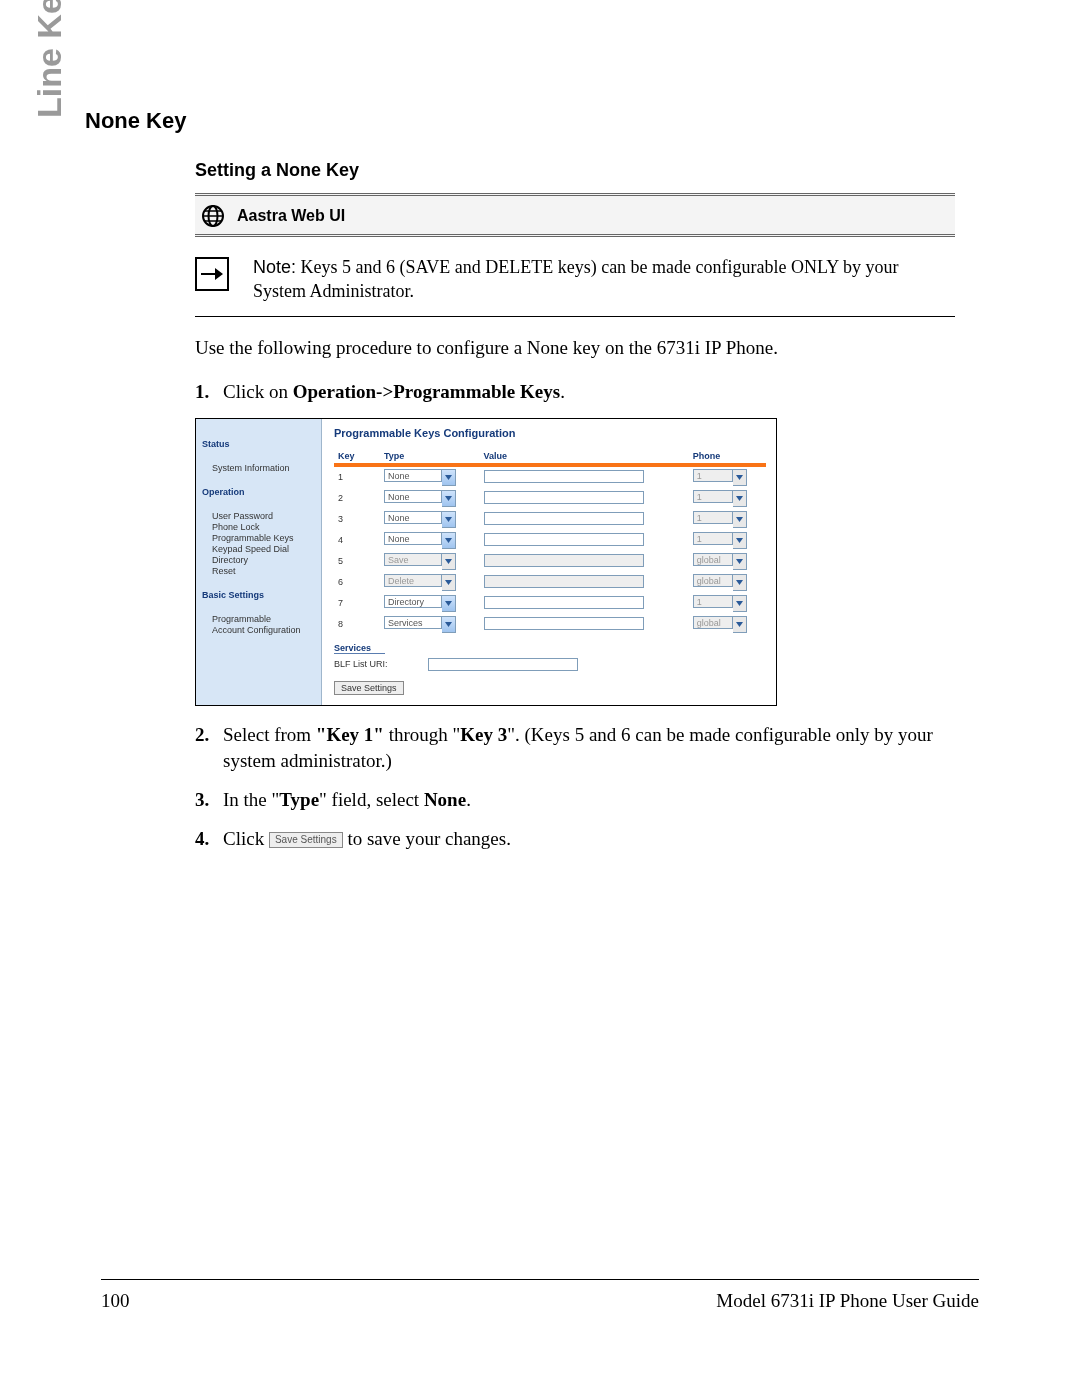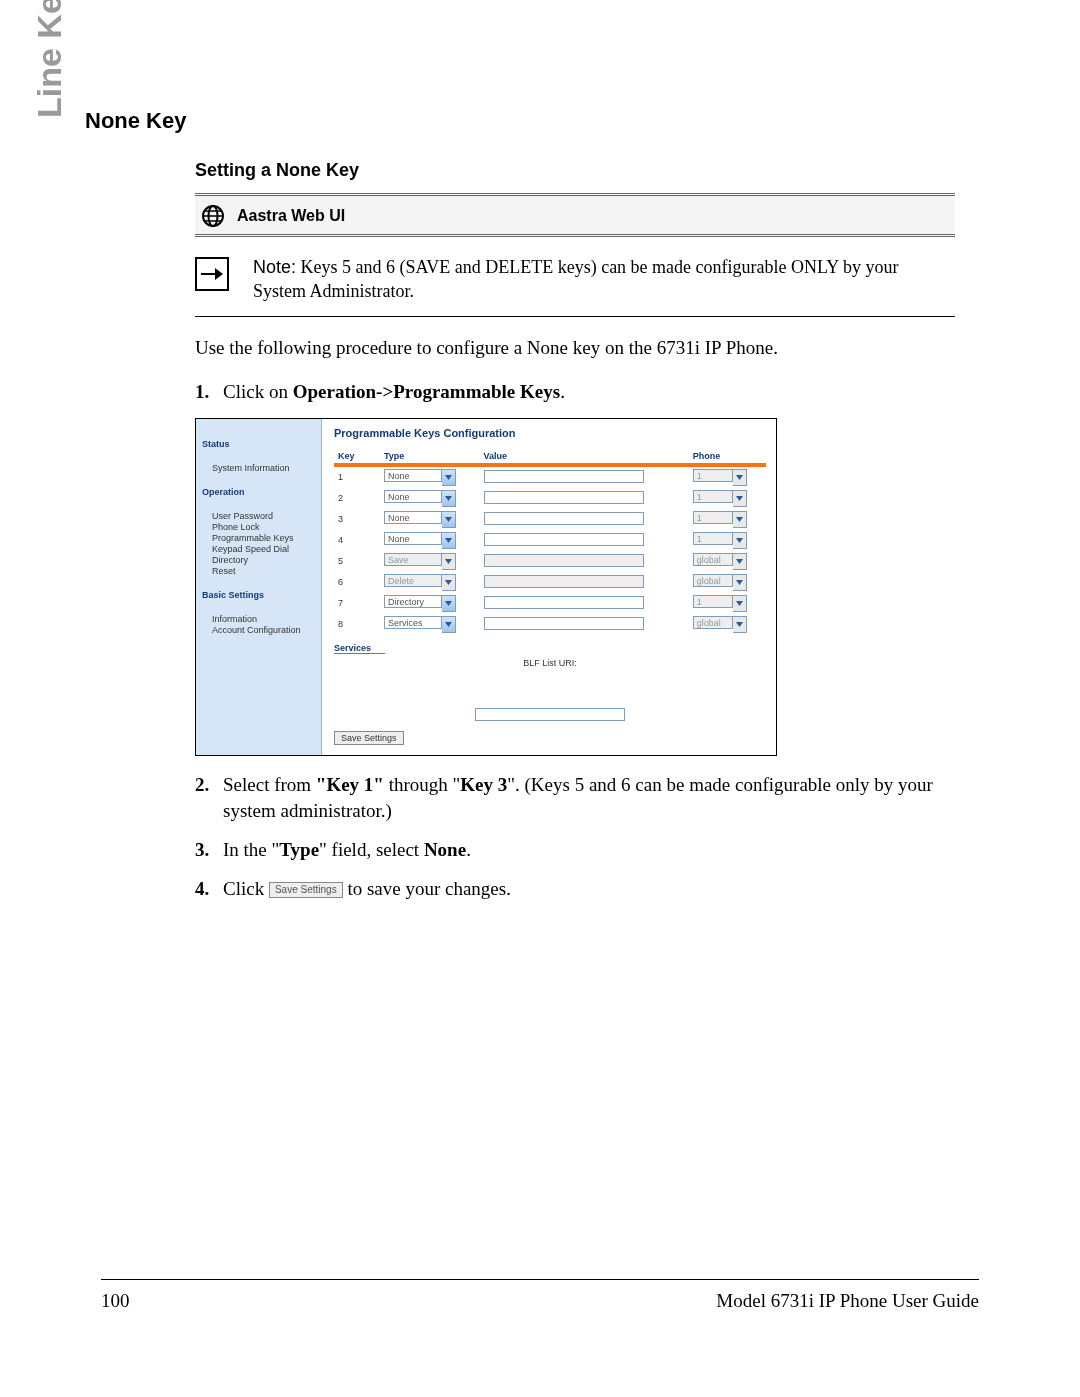--- a/index.html
+++ b/index.html
@@ -155,21 +155,21 @@
     display: inline-flex; align-items: center; justify-content: center;
   }
   .sel-btn.disabled { background: #e8e8e8; }
   .sel-btn svg { width: 7px; height: 5px; }
   .valbox {
     display: inline-block; width: 160px; height: 13px;
     border: 1px solid #7f9db9; background: #fff; box-sizing: border-box;
   }
   .line-sel .sel-box { width: 40px; }
   .svc { color: #153a7a; font-weight: bold; border-bottom: 1px solid #5a7db0; display: inline-block; margin-top: 8px; padding-right: 14px; }
-  .blf-row { margin-top: 4px; display: flex; align-items: center; gap: 40px; flex-direction: column; }
+  .blf-row { margin-top: 4px; display: flex; align-items: center; gap: 40px; }
   .blf-row input {
     width: 150px; height: 13px; border: 1px solid #7f9db9;
     font-size: 9px; padding: 0 2px; box-sizing: border-box;
   }
   .save-btn {
     display: inline-block; margin-top: 10px;
     border: 1px solid #888; background: #eee;
     font-size: 9px; padding: 1px 6px; font-family: Arial, sans-serif;
   }
   .inline-save {
@@ -235,21 +235,21 @@
         <div class="hdr">Status</div>
         <div class="itm">System Information</div>
         <div class="hdr">Operation</div>
         <div class="itm">User Password</div>
         <div class="itm">Phone Lock</div>
         <div class="itm">Programmable Keys</div>
         <div class="itm">Keypad Speed Dial</div>
         <div class="itm">Directory</div>
         <div class="itm">Reset</div>
         <div class="hdr">Basic Settings</div>
-        <div class="itm">Information</div>
+        <div class="itm">Programmable</div>
         <div class="itm">Account Configuration</div>
       </div>
       <div class="ui-main">
         <div class="ui-title">Programmable Keys Configuration</div>
         <table class="keytbl">
           <thead>
               <tr>
             <th>Key</th>
             <th>Type</th>
             <th>Value</th>

